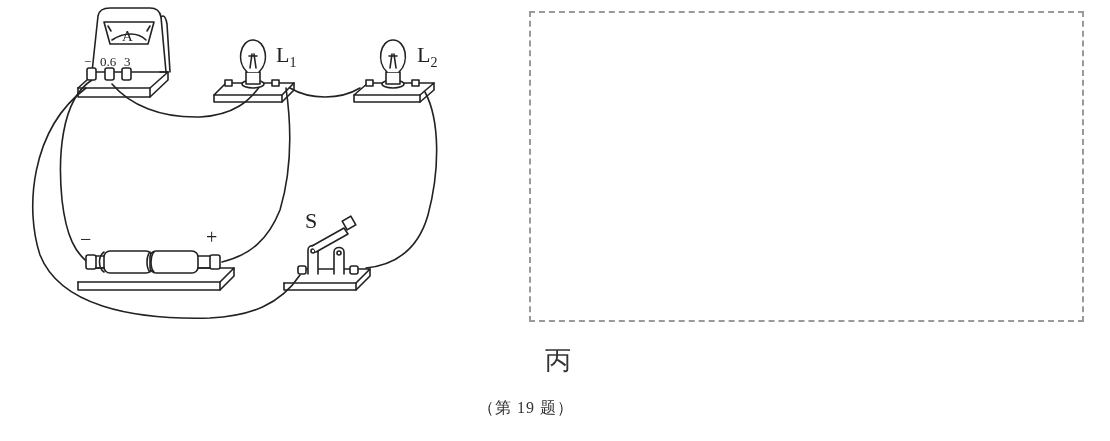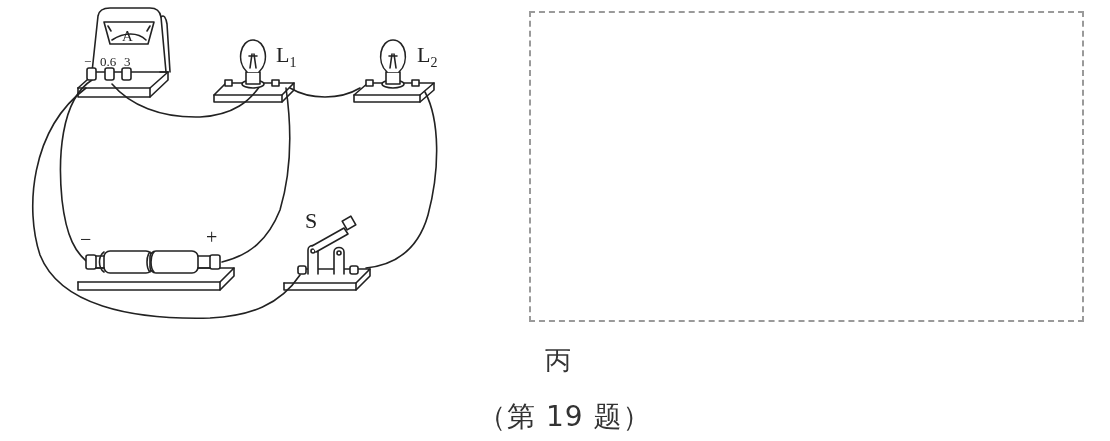--- a/index.html
+++ b/index.html
@@ -1,21 +1,21 @@
 <!DOCTYPE html>
 <html><head>
 <meta charset="utf-8">
 <style>
   html, body { margin: 0; padding: 0; background: #ffffff; }
   body { width: 1110px; height: 441px; position: relative; overflow: hidden; font-family: "DejaVu Serif", serif; }
   #diagram { position: absolute; left: 0; top: 0; width: 1110px; height: 441px; }
   .lbl-serif { font-family: "Liberation Serif", "DejaVu Serif", serif; fill: #222; }
   .caption { position: absolute; font-family: "DejaVu Sans", sans-serif; color: #333; white-space: nowrap; }
   #fig-label { left: 545px; top: 343px; font-size: 26px; }
-  #question-label { left: 478px; top: 398px; font-size: 28px; letter-spacing: 1px; }
+  #question-label { left: 478px; top: 398px; font-size: 16px; letter-spacing: 1px; font-family: Liberation Serif, serif; }
   #answer-box { position: absolute; left: 529px; top: 11px; width: 555px; height: 311px; border: 2px dashed #9a9a9a; box-sizing: border-box; }
 </style>
 </head>
 <body>
 
 <svg id="diagram" viewBox="0 0 1110 441" xmlns="http://www.w3.org/2000/svg">
   <g fill="none" stroke="#222" stroke-width="1.6" stroke-linejoin="round" stroke-linecap="round">
 
     <g>
 

